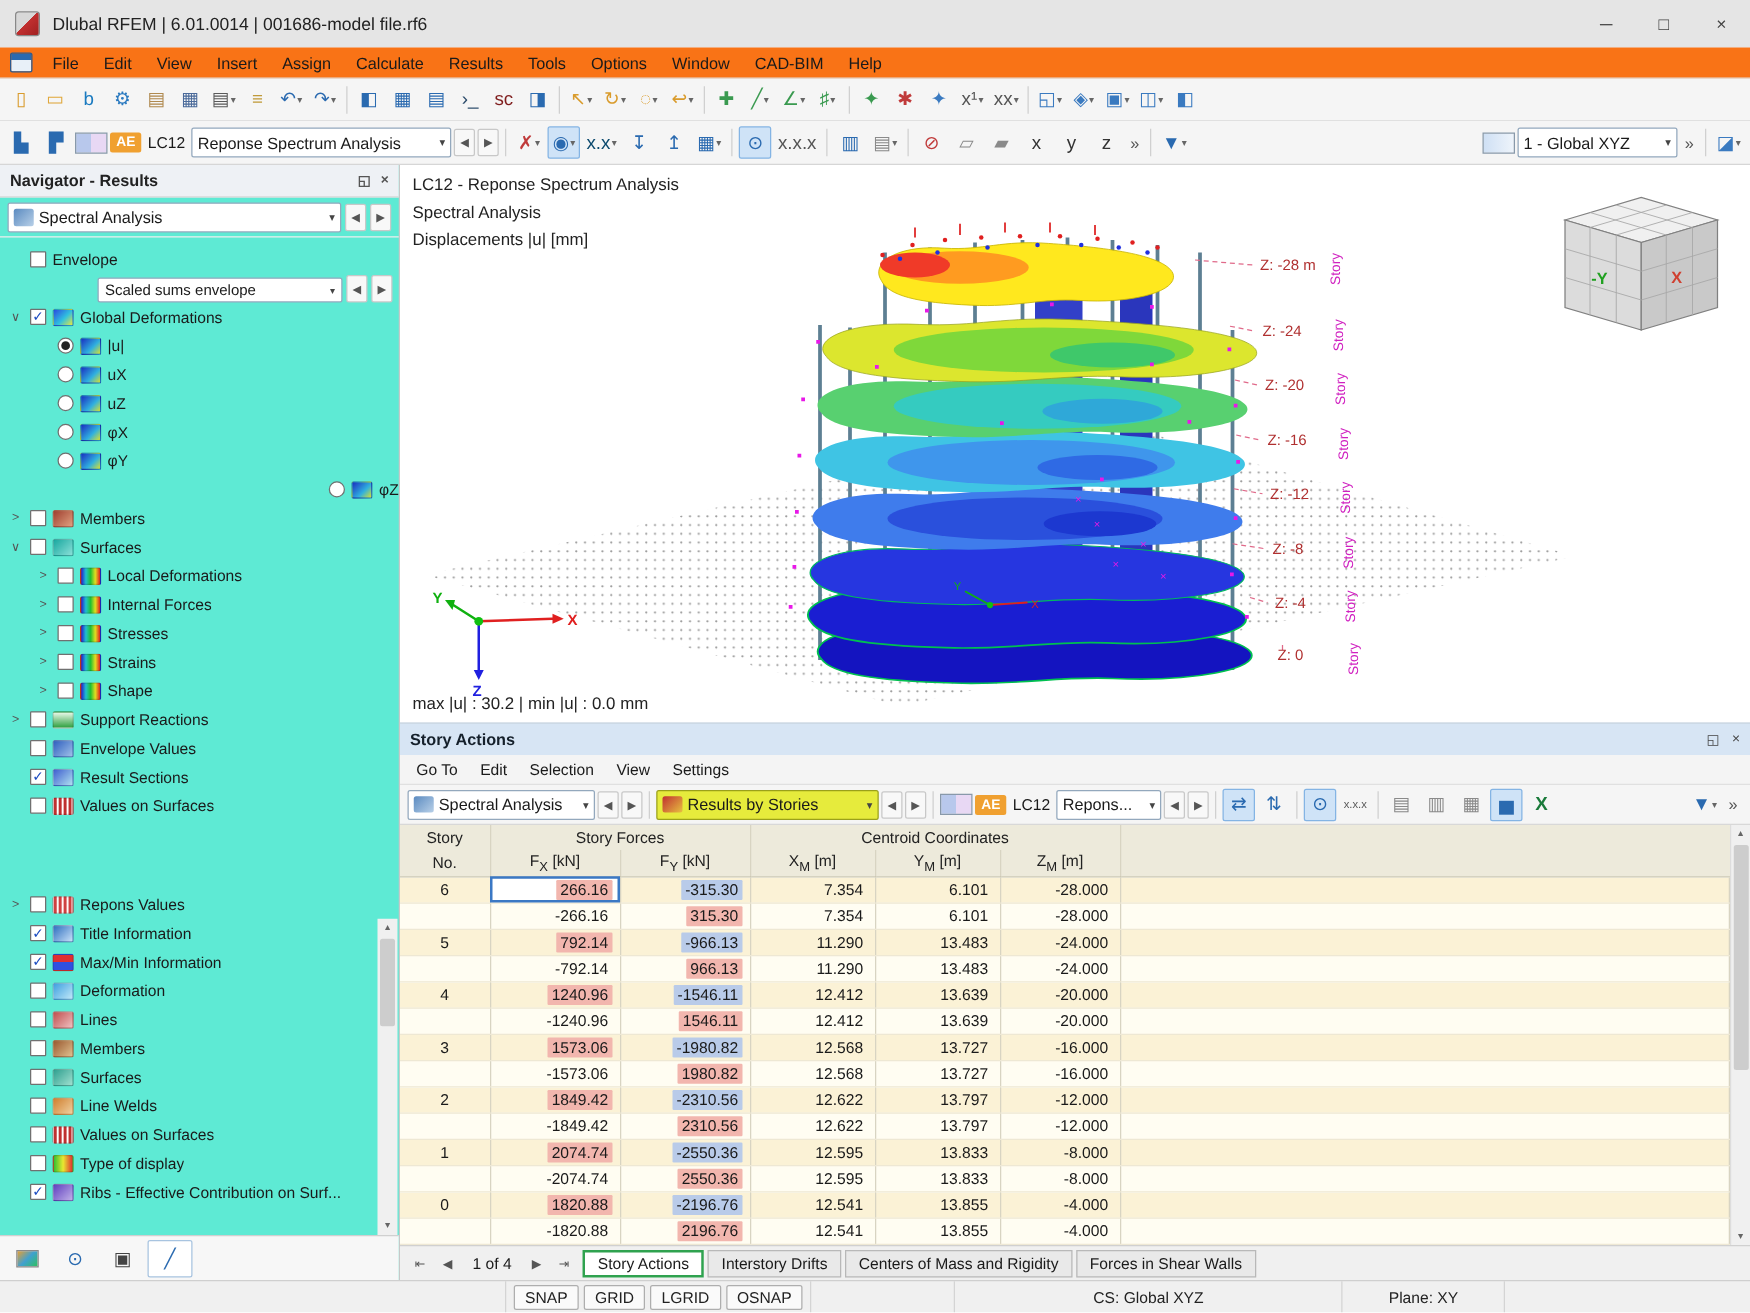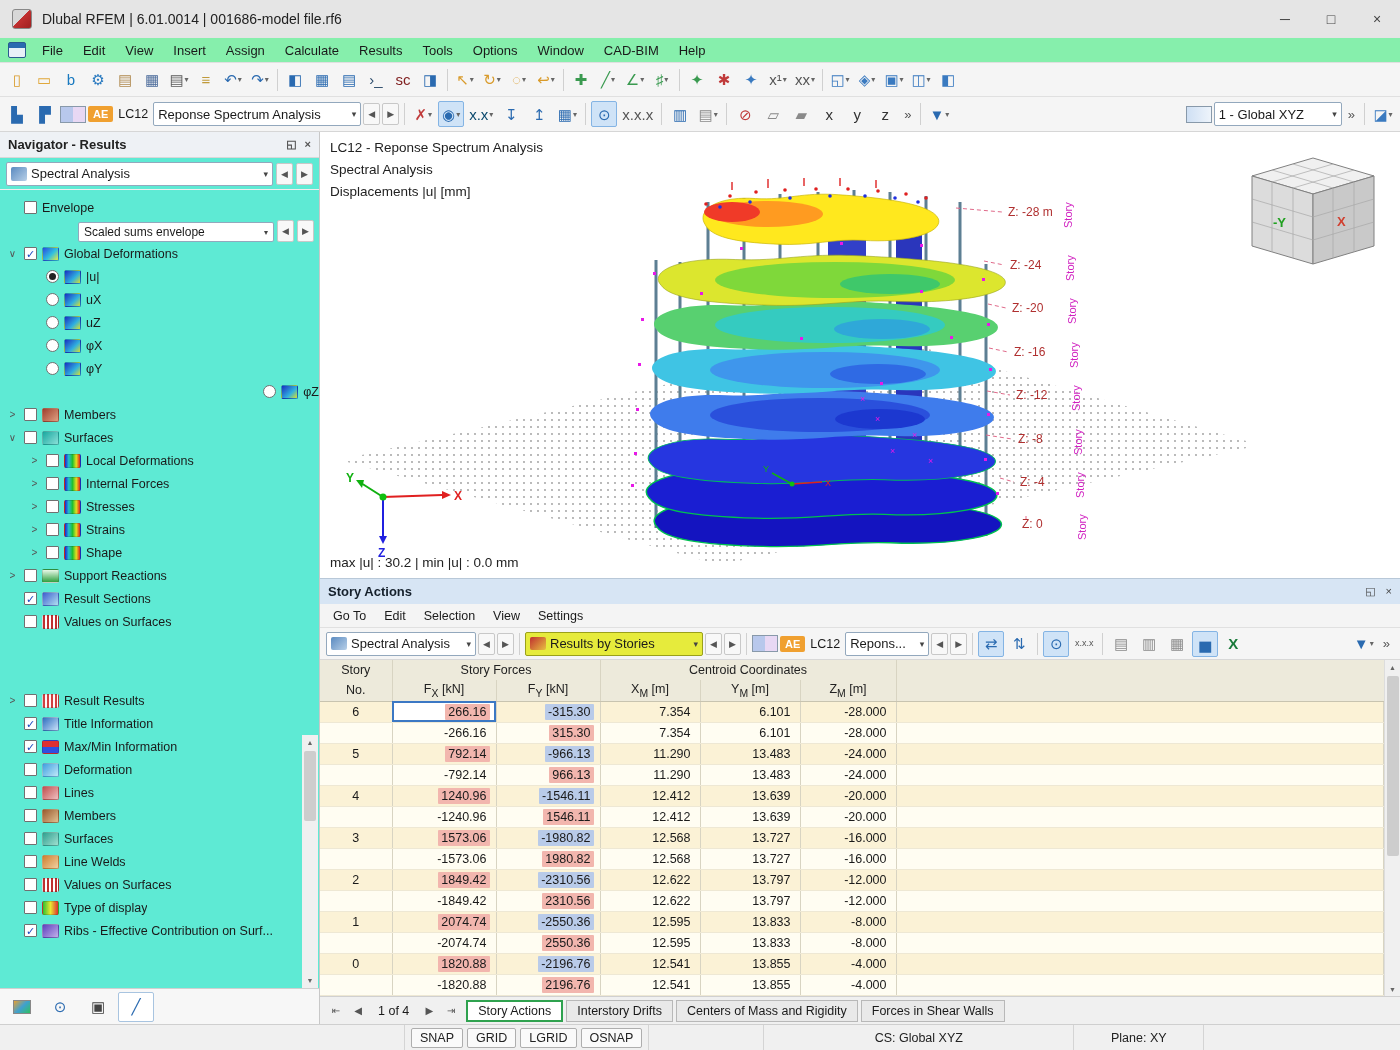--- a/index.html
+++ b/index.html
@@ -5,21 +5,21 @@
 *{margin:0;padding:0;box-sizing:border-box}
 html,body{width:1400px;height:1050px;overflow:hidden}
 body{font-family:"Liberation Sans",sans-serif;font-size:13px;color:#1a1a1a;background:#fff;position:relative}
 
 .titlebar{position:absolute;left:0;top:0;width:1400px;height:38px;background:#e5e5e5;border-bottom:1px solid #e4e4e4;display:flex;align-items:center}
 .appicon{width:20px;height:20px;margin:0 10px 0 12px;border-radius:3px;background:linear-gradient(135deg,#d8d8d8 0%,#d8d8d8 45%,#c23030 45%,#a02020 100%);border:1px solid #888}
 .titletext{font-size:14px;color:#222}
 .winbtns{margin-left:auto;display:flex;height:38px}
 .winbtn{width:46px;height:38px;display:flex;align-items:center;justify-content:center;font-size:14px;color:#444}
 
-.menubar{position:absolute;left:0;top:38px;width:1400px;height:25px;background:#86efac;border-bottom:1px solid #e0e0e0;display:flex;align-items:center}
+.menubar{position:absolute;left:0;top:38px;width:1400px;height:25px;background:#f97316;border-bottom:1px solid #e0e0e0;display:flex;align-items:center}
 .menu-winicon{width:18px;height:16px;margin:0 6px 0 8px;background:linear-gradient(180deg,#2a6ab0 35%,#e8f0f8 35%);border:1px solid #2a5a90;border-radius:2px}
 .menu-item{padding:0 10px;height:25px;line-height:25px;cursor:default}
 
 .toolbar1{position:absolute;left:0;top:63px;width:1400px;height:34px;background:#f5f5f5;border-bottom:1px solid #e0e0e0;display:flex;align-items:center;padding:0 4px;gap:1px}
 .toolbar2{position:absolute;left:0;top:97px;width:1400px;height:35px;background:#f5f5f5;border-bottom:1px solid #d6d6d6;display:flex;align-items:center;padding:0 4px;gap:2px}
 .tb-icon{height:26px;min-width:26px;display:flex;align-items:center;justify-content:center;border:1px solid transparent;border-radius:2px;padding:0 2px}
 .tb-icon .glyph{font-size:15px;line-height:1}
 .tb-icon .dd{font-size:8px;color:#666;margin-left:1px}
 .tb-icon.active{background:#cfe3f7;border-color:#84b4e4}
 .tb-sep{width:1px;height:22px;background:#d0d0d0;margin:0 3px}
@@ -490,38 +490,44 @@
         <span class="tlabel">Shape</span>
       </div>
       <div class="tree-row" style="padding-left: 6px;">
         <span class="chev">&gt;</span>
         <span class="cb"></span>
         <span class="ticon ti-support"></span>
         <span class="tlabel">Support Reactions</span>
       </div>
       <div class="tree-row" style="padding-left: 6px;">
         <span class="chev"></span>
+        <span class="cb"></span>
+        <span class="ticon ti-envvals"></span>
+        <span class="tlabel">Envelope Values</span>
+      </div>
+      <div class="tree-row" style="padding-left: 6px;">
+        <span class="chev"></span>
         <span class="cb on"></span>
         <span class="ticon ti-sections"></span>
         <span class="tlabel">Result Sections</span>
       </div>
       <div class="tree-row" style="padding-left: 6px;">
         <span class="chev"></span>
         <span class="cb"></span>
         <span class="ticon ti-xxx"></span>
         <span class="tlabel">Values on Surfaces</span>
       </div>
     </div>
   <div class="tree-gap"></div>
   <div class="tree">
       <div class="tree-row" style="padding-left: 6px;">
         <span class="chev">&gt;</span>
         <span class="cb"></span>
         <span class="ticon ti-xxxred"></span>
-        <span class="tlabel">Result Results</span>
+        <span class="tlabel">Repons Values</span>
       </div>
       <div class="tree-row" style="padding-left: 6px;">
         <span class="chev"></span>
         <span class="cb on"></span>
         <span class="ticon ti-info"></span>
         <span class="tlabel">Title Information</span>
       </div>
       <div class="tree-row" style="padding-left: 6px;">
         <span class="chev"></span>
         <span class="cb on"></span>

